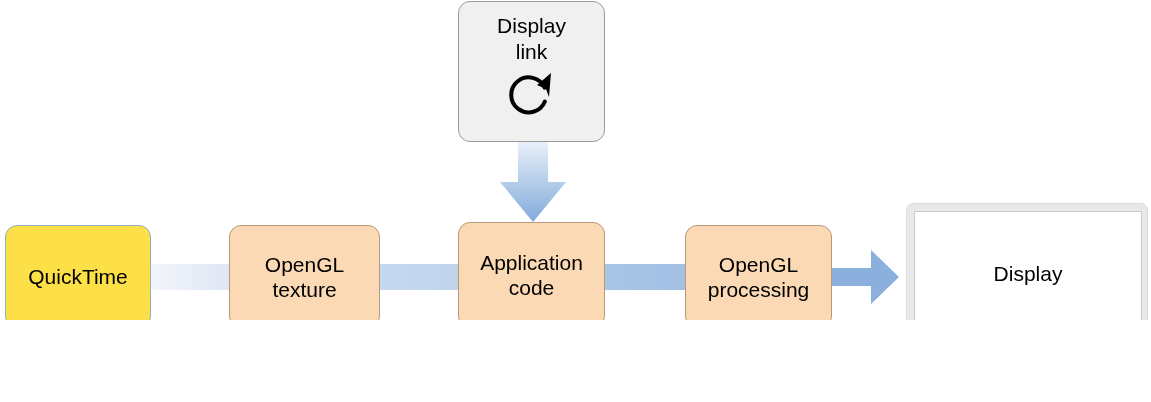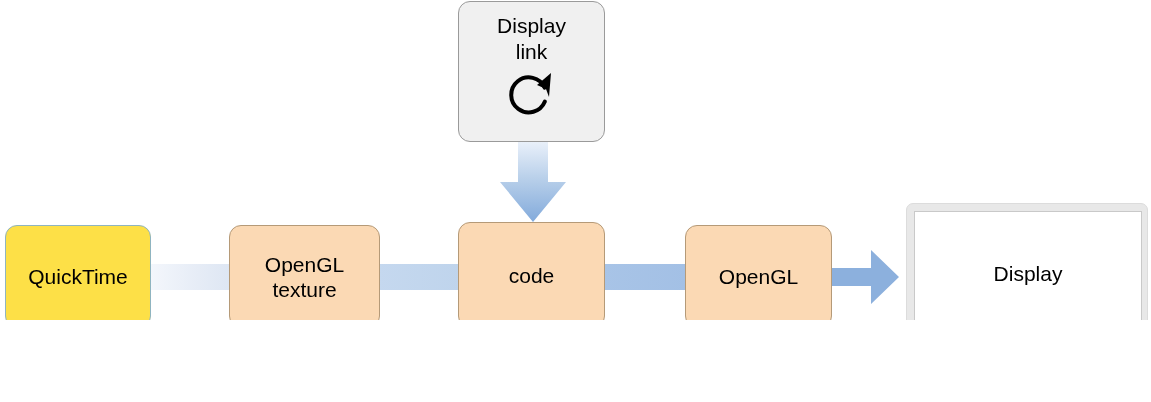--- a/index.html
+++ b/index.html
@@ -153,25 +153,27 @@
   <div class="node node-blue" id="quicktime-node" style="left:5px; top:225px; width:146px; height:103px;">
     <span class="node-label">QuickTime</span>
   </div>
 
   <div class="node node-peach" id="opengl-texture-node" style="left:229px; top:225px; width:151px; height:103px; flex-direction:column;">
     <span class="node-label">OpenGL</span>
     <span class="node-label">texture</span>
   </div>
 
   <div class="node node-peach" id="app-rendering-node" style="left:458px; top:222px; width:147px; height:106px; flex-direction:column;">
+    <span class="node-label">Application</span>
     <span class="node-label">code</span>
   </div>
 
   <div class="node node-peach" id="opengl-processing-node" style="left:685px; top:225px; width:147px; height:103px; flex-direction:column;">
     <span class="node-label">OpenGL</span>
+    <span class="node-label">processing</span>
   </div>
 
   <div id="monitor" style="left:906px; top:203px; width:242px; height:190px;">
 
     <svg style="position:absolute; left:76px; top:155px;" width="92" height="46" viewBox="0 0 92 46">
       <path d="M21,0 L71,0 C71,16 80,32 88,40 L88,44 L4,44 L4,40 C12,32 21,16 21,0 Z" fill="#e8e8e8" stroke="#d2d2d2" stroke-width="1.5"></path>
     </svg>
 
     <div id="monitor-bezel">
       <div id="monitor-screen">

